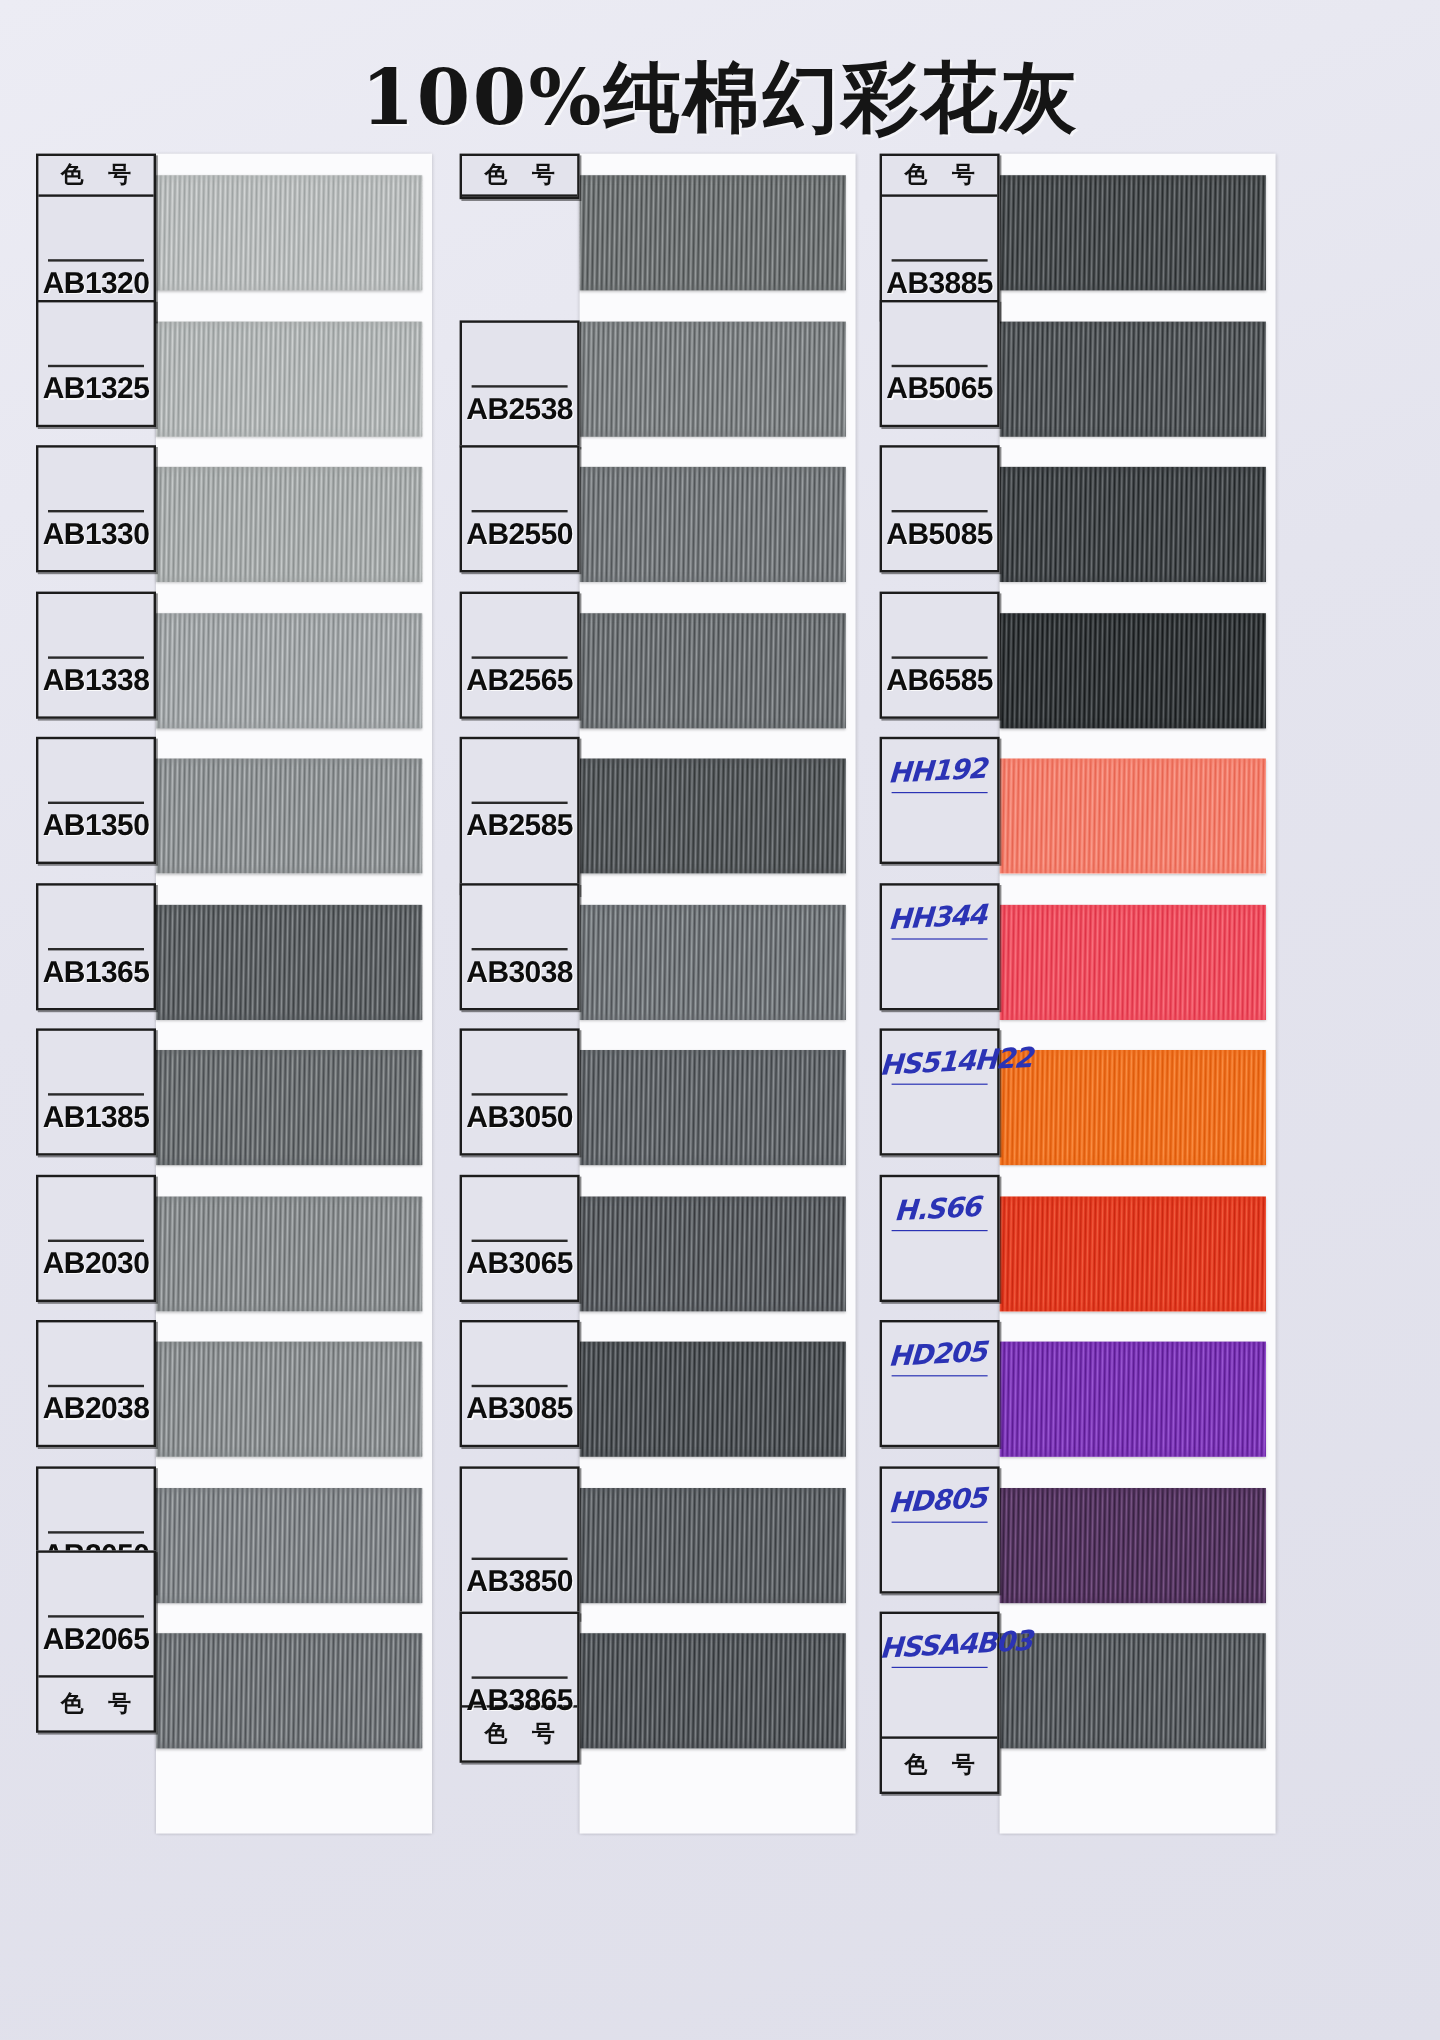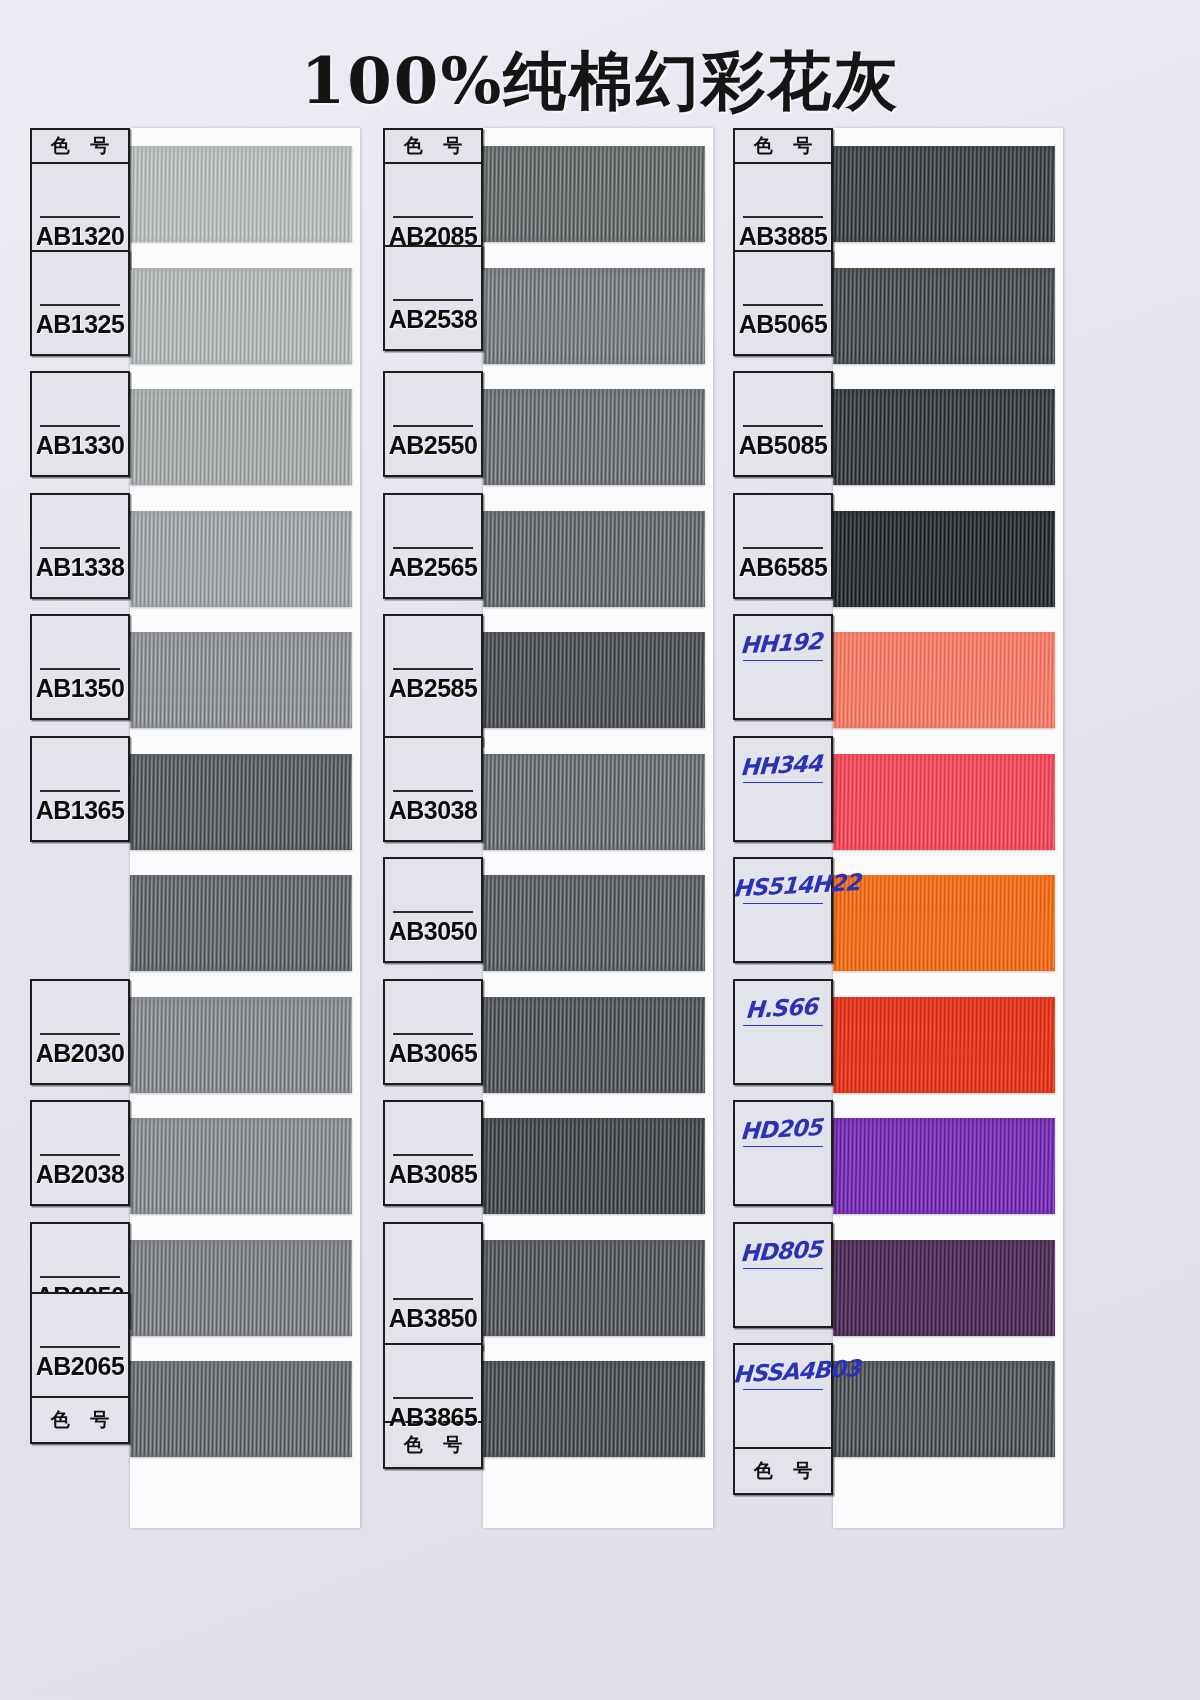--- a/index.html
+++ b/index.html
@@ -253,20 +253,26 @@
               <div class="rule"></div>
               <div class="code">AB1350</div>
             </div>
           </div>
           <div class="lbl" style="top: 607.5px;">
             <div class="lbl-code" style="height: 102px;">
               <div class="rule"></div>
               <div class="code">AB1365</div>
             </div>
           </div>
+          <div class="lbl" style="top: 729px;">
+            <div class="lbl-code" style="height: 102px;">
+              <div class="rule"></div>
+              <div class="code">AB1385</div>
+            </div>
+          </div>
           <div class="lbl" style="top: 850.5px;">
             <div class="lbl-code" style="height: 102px;">
               <div class="rule"></div>
               <div class="code">AB2030</div>
             </div>
           </div>
           <div class="lbl" style="top: 972px;">
             <div class="lbl-code" style="height: 102px;">
               <div class="rule"></div>
               <div class="code">AB2038</div>
@@ -342,26 +348,22 @@
           </div>
           <div class="swatch" style="top: 1233px; height: 96px;">
             <div class="threads" style="background: repeating-linear-gradient(91deg, rgb(49, 53, 57) 0px, rgb(85, 89, 93) 1px, rgb(126, 130, 134) 2px, rgb(85, 89, 93) 3px, rgb(49, 53, 57) 4px), repeating-linear-gradient(178deg, rgba(255, 255, 255, 0.22) 0px, rgba(0, 0, 0, 0.16) 2px, rgba(255, 255, 255, 0.1) 3px, rgba(0, 0, 0, 0.06) 5px), linear-gradient(rgb(126, 130, 134) 0%, rgb(85, 89, 93) 30%, rgb(49, 53, 57) 58%, rgb(85, 89, 93) 80%, rgb(126, 130, 134) 100%);"></div>
             <div class="fuzz t" style="background: repeating-linear-gradient(90deg, rgb(49, 53, 57) 0px, transparent 2px, rgb(85, 89, 93) 3px, transparent 5px);"></div>
             <div class="fuzz b" style="background: repeating-linear-gradient(90deg, rgb(49, 53, 57) 0px, transparent 2px, rgb(85, 89, 93) 3px, transparent 5px);"></div>
           </div>
         </div>
         <div class="labels">
           <div class="lbl" style="top: 0px;">
             <div class="lbl-head">色  号</div>
-            <div class="lbl-code" style="height: 102px;">
-              <div class="rule"></div>
-              <div class="code">AB2085</div>
-            </div>
-          </div>
-          <div class="lbl" style="top: 117px;">
+          </div>
+          <div class="lbl" style="top: 139px;">
             <div class="lbl-code" style="height: 102px;">
               <div class="rule"></div>
               <div class="code">AB2538</div>
             </div>
           </div>
           <div class="lbl" style="top: 243px;">
             <div class="lbl-code" style="height: 102px;">
               <div class="rule"></div>
               <div class="code">AB2550</div>
             </div>

